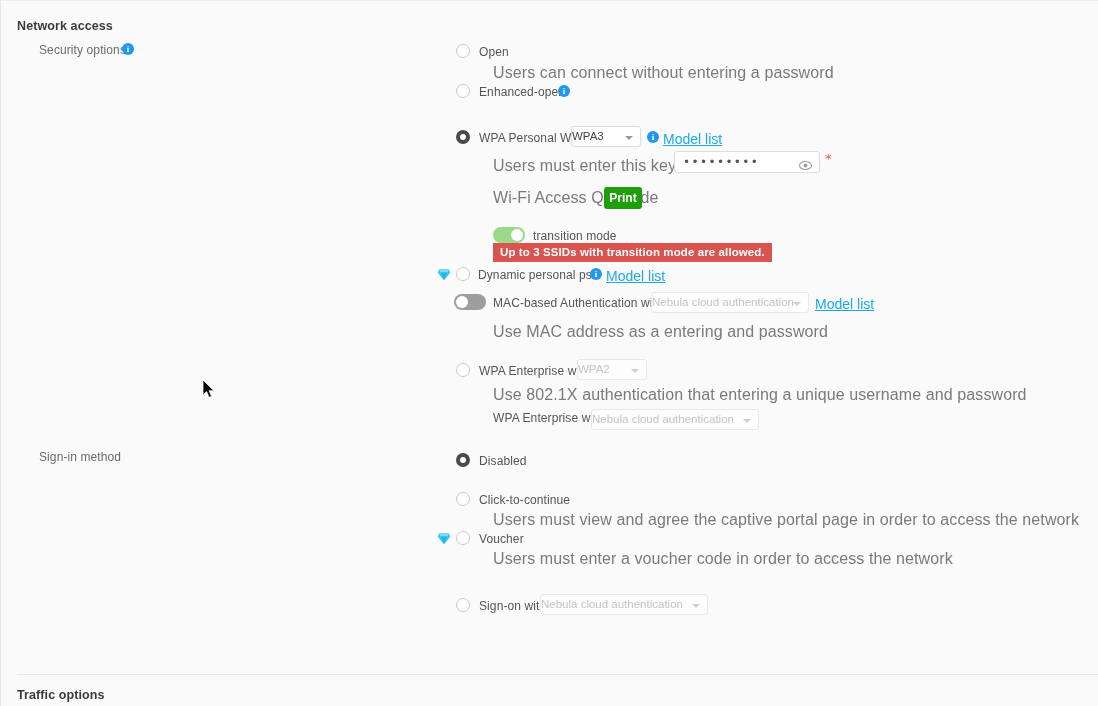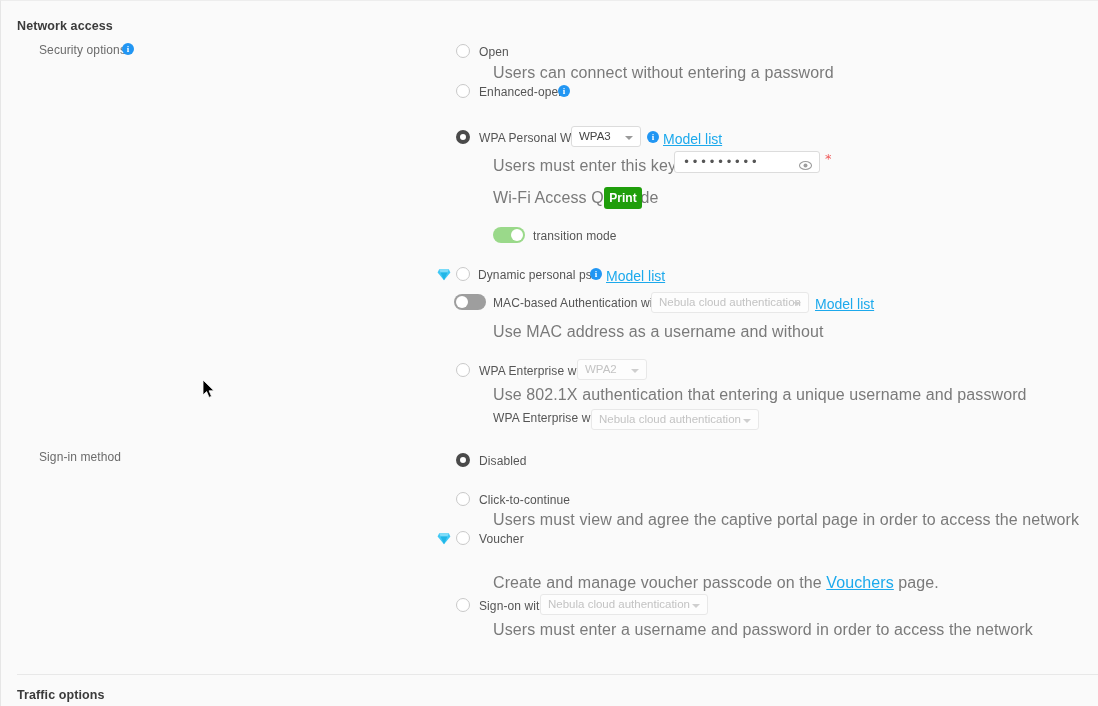--- a/index.html
+++ b/index.html
@@ -115,21 +115,20 @@
   .select {
     position: absolute;
     box-sizing: border-box;
     border: 1px solid #dcdcdc;
     border-radius: 3px;
     background: #ffffff;
     font-size: 11.5px;
     color: #444;
     height: 21px;
     line-height: 19px;
-    padding-left: 7px;
   }
   .select.disabled {
     color: #c3c3c3;
     background: #fdfdfd;
     border-color: #e8e8e8;
   }
   .select .caret {
     position: absolute;
     right: 7px;
     top: 9px;
@@ -263,20 +262,21 @@
   </div>
   <div class="req-star" style="left:824px; top:150px;">*</div>
 
   <div class="opt-desc" style="left:492px; top:188px;">Wi-Fi Access QR Code</div>
   <button class="btn-print" style="left:603px; top:186px;">Print</button>
 
   <div class="toggle on" style="left:492px; top:226px;">
     <span class="knob"></span>
   </div>
   <div class="opt-label" style="left:532px; top:228px;">transition mode</div>
+  <div class="warn-banner" style="left:492px; top:242px;">Up to 3 SSIDs with transition mode are allowed.</div>
 
   <div class="gem-icon" style="left:436px; top:266px;">
     <svg width="14" height="13" viewBox="0 0 14 13">
       <polygon points="2.2,1.2 11.8,1.2 13.4,4.4 7,12.2 0.6,4.4" fill="#3fc8f5"></polygon>
       <polygon points="2.2,1.2 11.8,1.2 10.4,4.4 3.6,4.4" fill="#7fdcf8"></polygon>
       <polygon points="3.6,4.4 10.4,4.4 7,12.2" fill="#21b6e6"></polygon>
     </svg>
   </div>
   <div class="radio" style="left:455px; top:266px;"></div>
   <div class="opt-label" style="left:477px; top:267px;">Dynamic personal psk</div>
@@ -285,21 +285,21 @@
 
   <div class="toggle off" style="left:453px; top:293px;">
     <span class="knob"></span>
   </div>
   <div class="opt-label" style="left:492px; top:295px;">MAC-based Authentication with</div>
   <div class="select disabled" style="left:650px; top:291px; width:158px;">
     <span>Nebula cloud authentication</span>
     <span class="caret"></span>
   </div>
   <div class="link" style="left:814px; top:295px;">Model list</div>
-  <div class="opt-desc" style="left:492px; top:322px;">Use MAC address as a username and without</div>
+  <div class="opt-desc" style="left:492px; top:322px;">Use MAC address as a entering and password</div>
 
   <div class="radio" style="left:455px; top:362px;"></div>
   <div class="opt-label" style="left:478px; top:363px;">WPA Enterprise with</div>
   <div class="select disabled" style="left:576px; top:358px; width:70px;">
     <span>WPA2</span>
     <span class="caret"></span>
   </div>
   <div class="opt-desc" style="left:492px; top:385px;">Use 802.1X authentication that entering a unique username and password</div>
 
   <div class="opt-label" style="left:492px; top:410px;">WPA Enterprise with</div>
@@ -319,32 +319,29 @@
 
   <div class="gem-icon" style="left:436px; top:530px;">
     <svg width="14" height="13" viewBox="0 0 14 13">
       <polygon points="2.2,1.2 11.8,1.2 13.4,4.4 7,12.2 0.6,4.4" fill="#3fc8f5"></polygon>
       <polygon points="2.2,1.2 11.8,1.2 10.4,4.4 3.6,4.4" fill="#7fdcf8"></polygon>
       <polygon points="3.6,4.4 10.4,4.4 7,12.2" fill="#21b6e6"></polygon>
     </svg>
   </div>
   <div class="radio" style="left:455px; top:530px;"></div>
   <div class="opt-label" style="left:478px; top:531px;">Voucher</div>
-
-  <div class="opt-desc" style="left:492px; top:573px;">
-    <span>Create and manage voucher passcode on the </span><span class="inline-link">Vouchers</span><span> page.</span>
-  </div>
+  <div class="opt-desc" style="left:492px; top:549px;">Users must enter a voucher code in order to access the network</div>
+
 
   <div class="radio" style="left:455px; top:597px;"></div>
   <div class="opt-label" style="left:478px; top:598px;">Sign-on with</div>
   <div class="select disabled" style="left:539px; top:593px; width:168px;">
     <span>Nebula cloud authentication</span>
     <span class="caret"></span>
   </div>
-  <div class="opt-desc" style="left:492px; top:620px;">Users must enter a username and password in order to access the network</div>
 
   <div class="divider" style="top:673px;"></div>
   <div class="section-title" style="left:16px; top:687px;">Traffic options</div>
 
   <div class="cursor" style="left:202px; top:379px;">
     <svg width="14" height="20" viewBox="0 0 14 20">
       <polygon points="0,0 0,15 3.6,11.6 6.1,17.4 8.5,16.3 6.1,10.8 11,10.8" fill="#000000" stroke="#ffffff" stroke-width="0.8"></polygon>
     </svg>
   </div>
 

